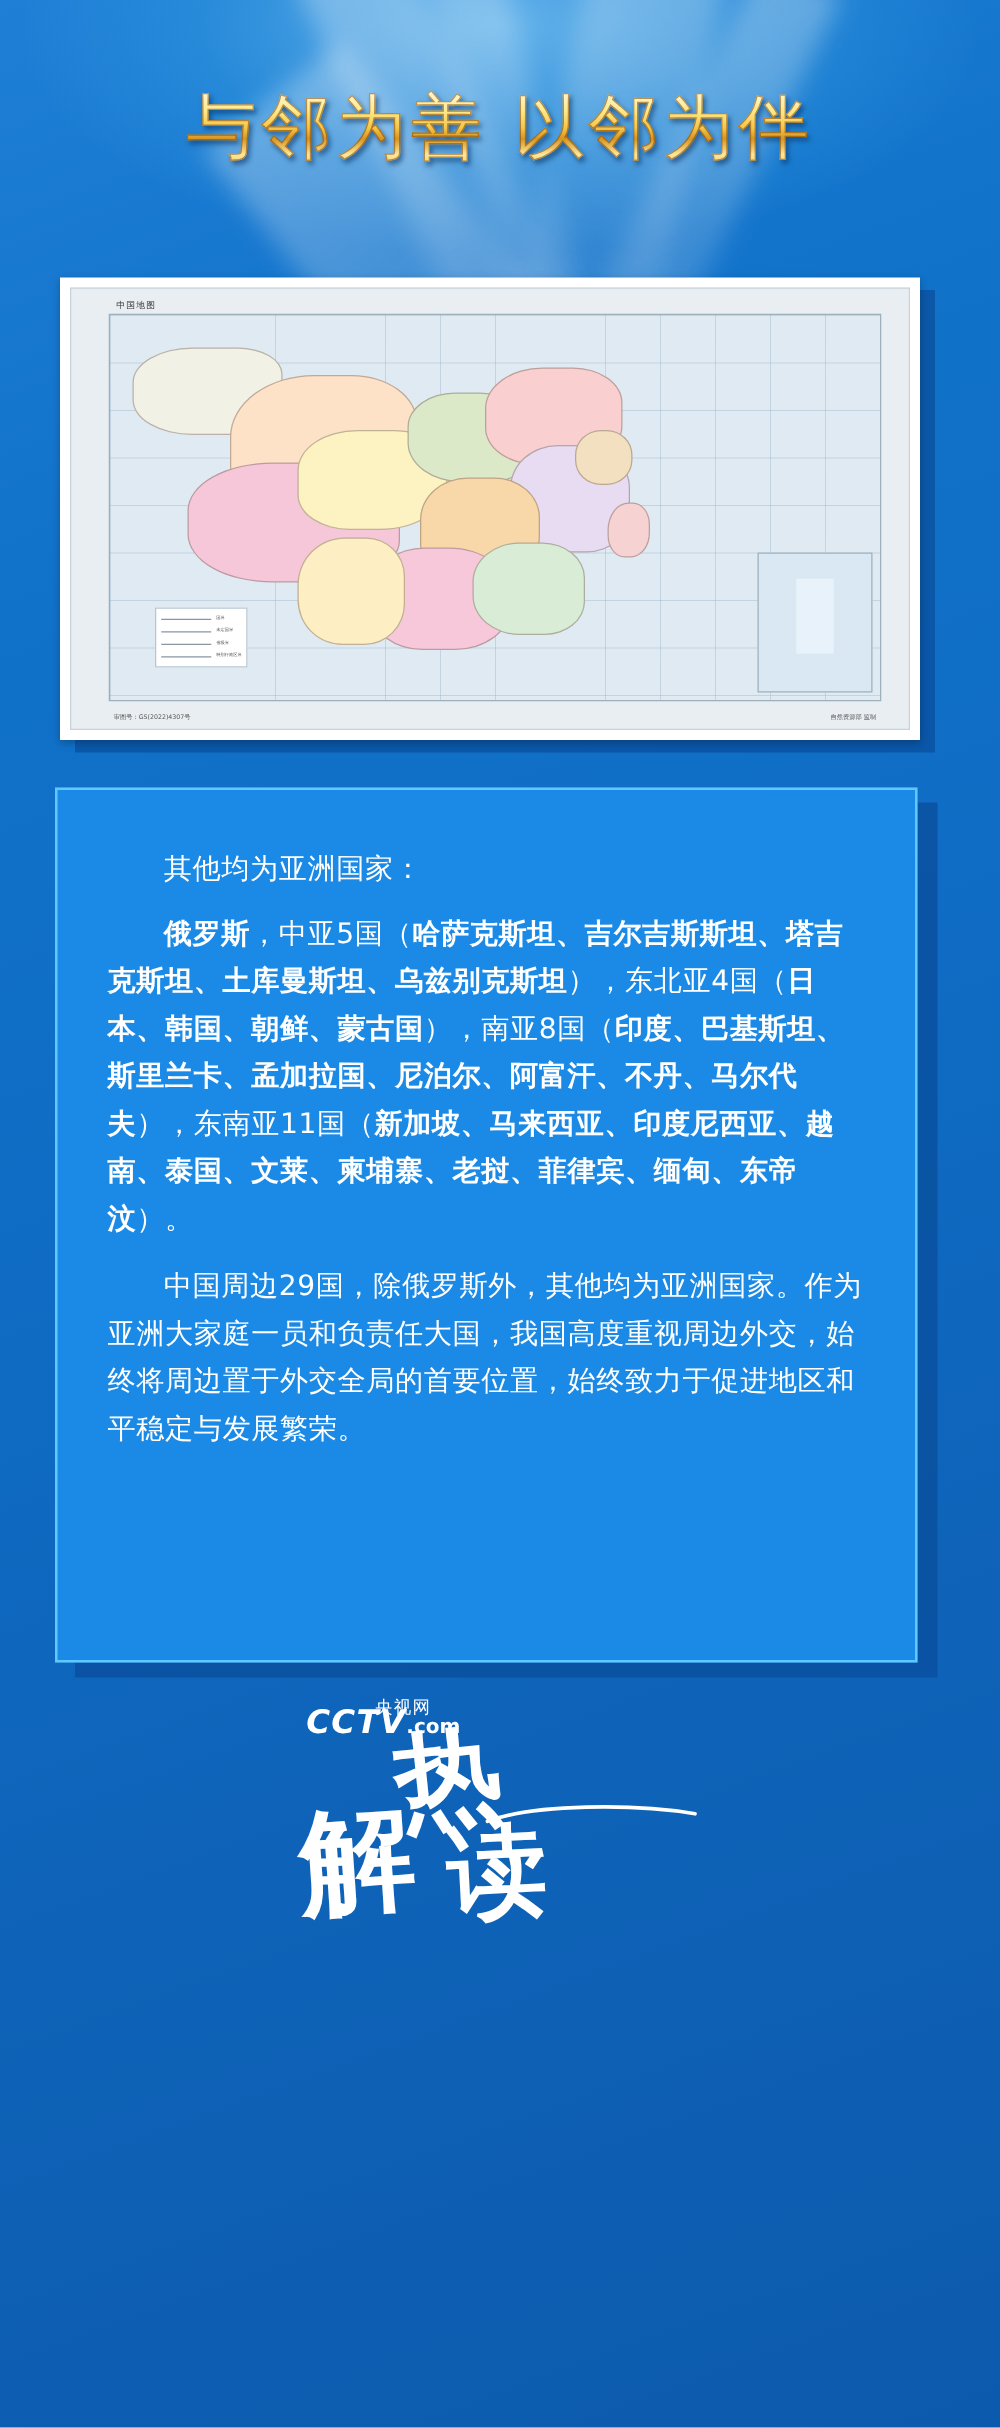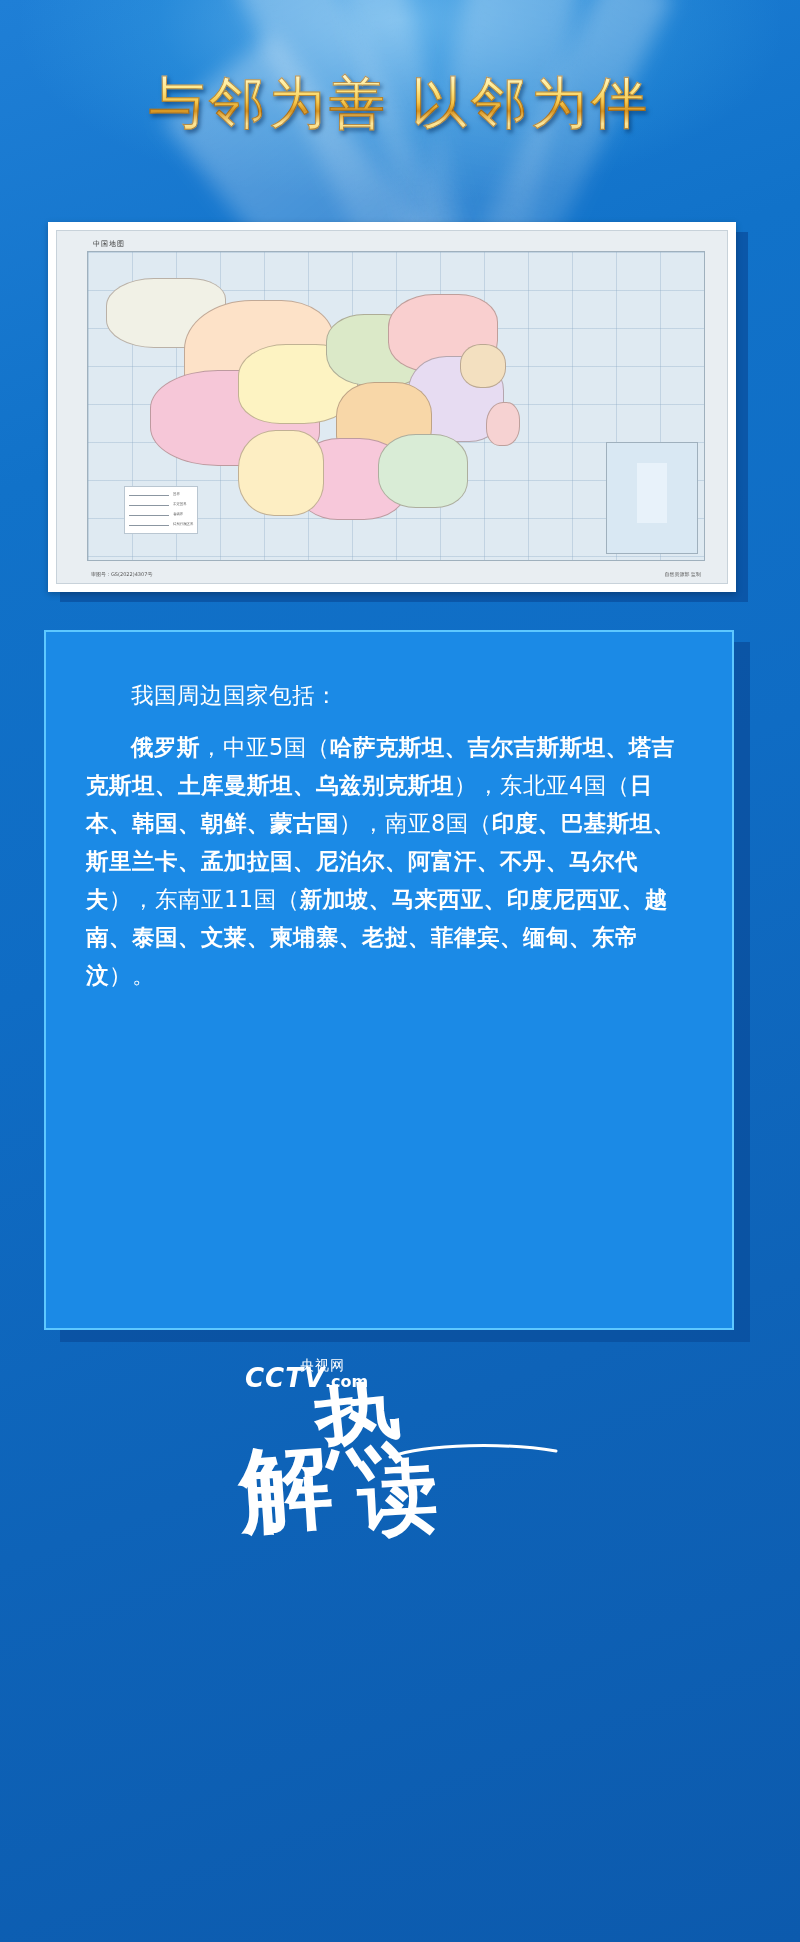--- a/index.html
+++ b/index.html
@@ -217,22 +217,23 @@
         <div class="blob" style="left:30px; top:20px; width:30px; height:60px; background:#e8f2fa; border:none;"></div>
       </div>
     </div>
     <div class="map-credit-l">审图号：GS(2022)4307号</div>
     <div class="map-credit-r">自然资源部 监制</div>
   </div>
 </div>
 
 <div class="text-shadow"></div>
 <div class="text-card">
-  <p class="para lead">我国周边国家包括：</p>
+  <p class="para lead">其他均为亚洲国家：</p>
   <p class="para list" id="list-para"><span class="b">俄罗斯</span><span>，中亚5国（</span><span class="b">哈萨克斯坦、吉尔吉斯斯坦、塔吉克斯坦、土库曼斯坦、乌兹别克斯坦</span><span>），东北亚4国（</span><span class="b">日本、韩国、朝鲜、蒙古国</span><span>），南亚8国（</span><span class="b">印度、巴基斯坦、斯里兰卡、孟加拉国、尼泊尔、阿富汗、不丹、马尔代夫</span><span>），东南亚11国（</span><span class="b">新加坡、马来西亚、印度尼西亚、越南、泰国、文莱、柬埔寨、老挝、菲律宾、缅甸、东帝汶</span><span>）。</span></p>
+  <p class="para">中国周边29国，除俄罗斯外，其他均为亚洲国家。作为亚洲大家庭一员和负责任大国，我国高度重视周边外交，始终将周边置于外交全局的首要位置，始终致力于促进地区和平稳定与发展繁荣。</p>
 </div>
 
 <div class="footer">
   <div class="cctv">
     <span>CCTV</span><span class="dotcom">.com</span>
   </div>
   <div class="cctv-sub">央视网</div>
   <div class="brush">
     <span class="big re">热</span>
     <span class="big jie">解</span>

